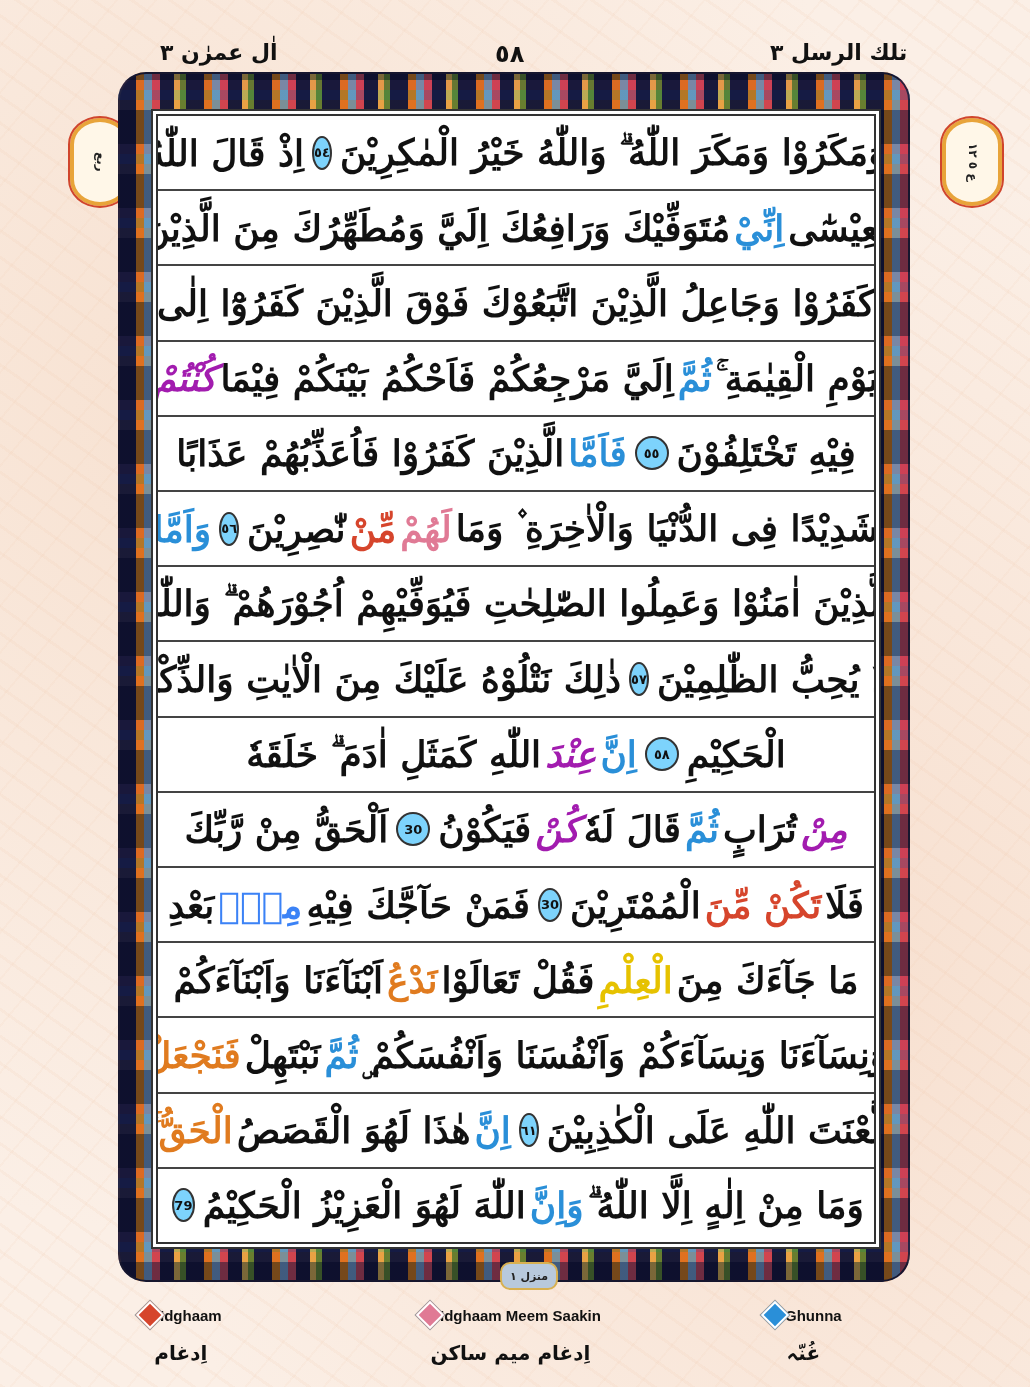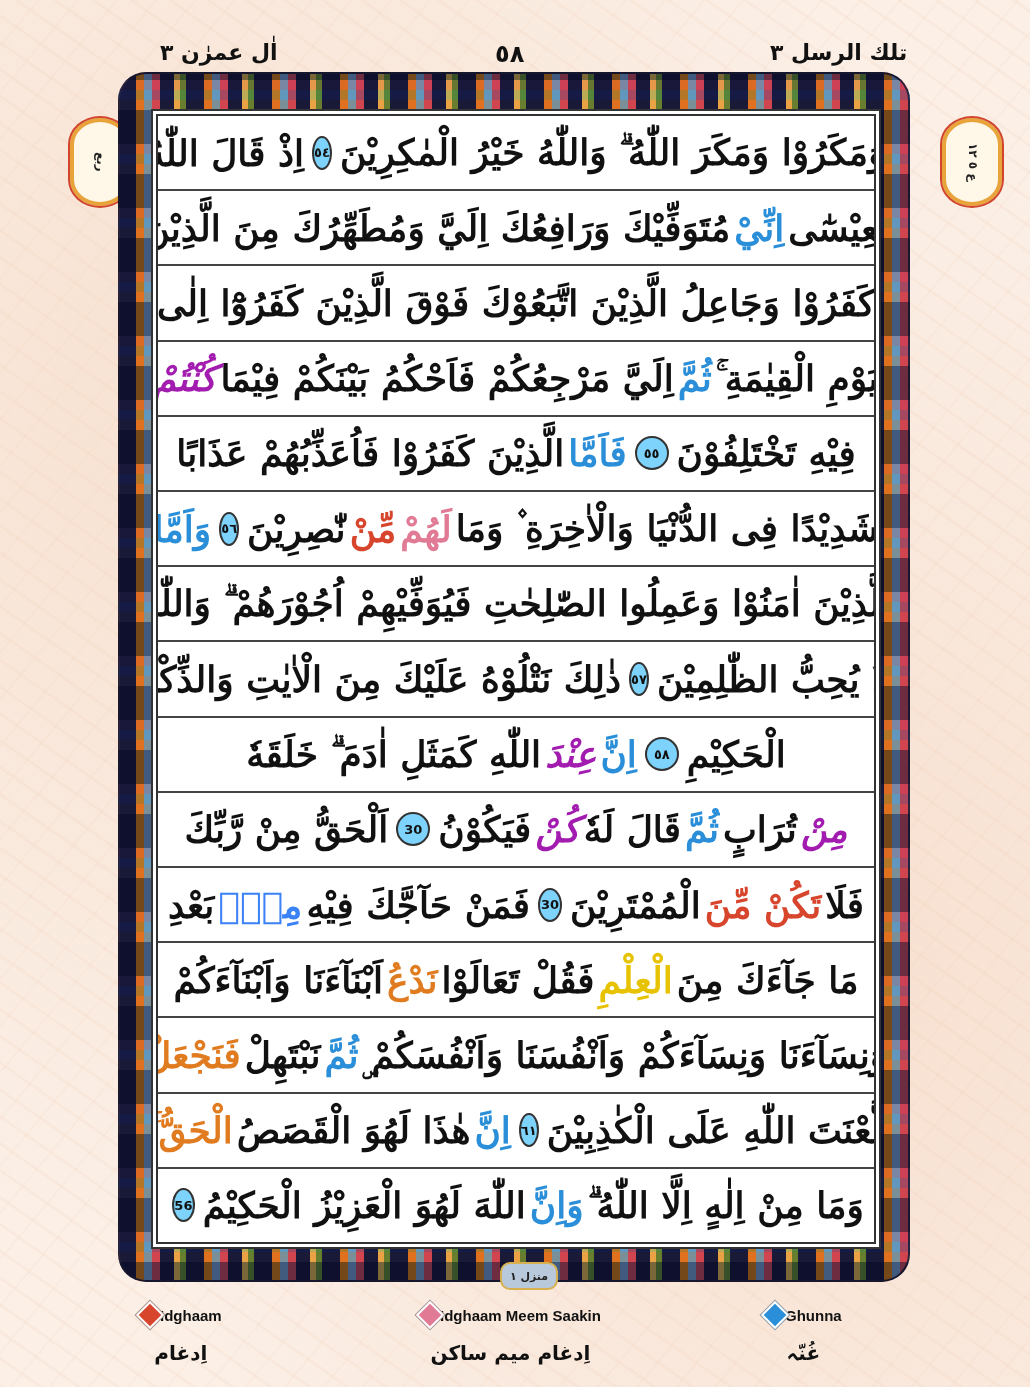--- a/index.html
+++ b/index.html
@@ -196,21 +196,21 @@
       <span class="seg">لَّعْنَتَ اللّٰهِ عَلَى الْكٰذِبِيْنَ</span>
       <span class="ayah-marker">٦١</span>
       <span class="seg c-ghunna">اِنَّ</span>
       <span class="seg">هٰذَا لَهُوَ الْقَصَصُ</span>
       <span class="seg c-qalqala">الْحَقُّ ۚ</span>
     </div>
     <div class="line">
       <span class="seg">وَمَا مِنْ اِلٰهٍ اِلَّا اللّٰهُ ۗ</span>
       <span class="seg c-ghunna">وَاِنَّ</span>
       <span class="seg">اللّٰهَ لَهُوَ الْعَزِيْزُ الْحَكِيْمُ</span>
-      <span class="ayah-marker">56</span>
+      <span class="ayah-marker">79</span>
     </div>
   </div>
 
 <div class="manzil-badge">منزل ١</div>
 
 <div class="legend" id="legend-idgham">
   <div class="legend-row">
     <div class="diamond" style="background:#d6452c"></div>
     <span class="legend-en">Idghaam</span>
   </div>

